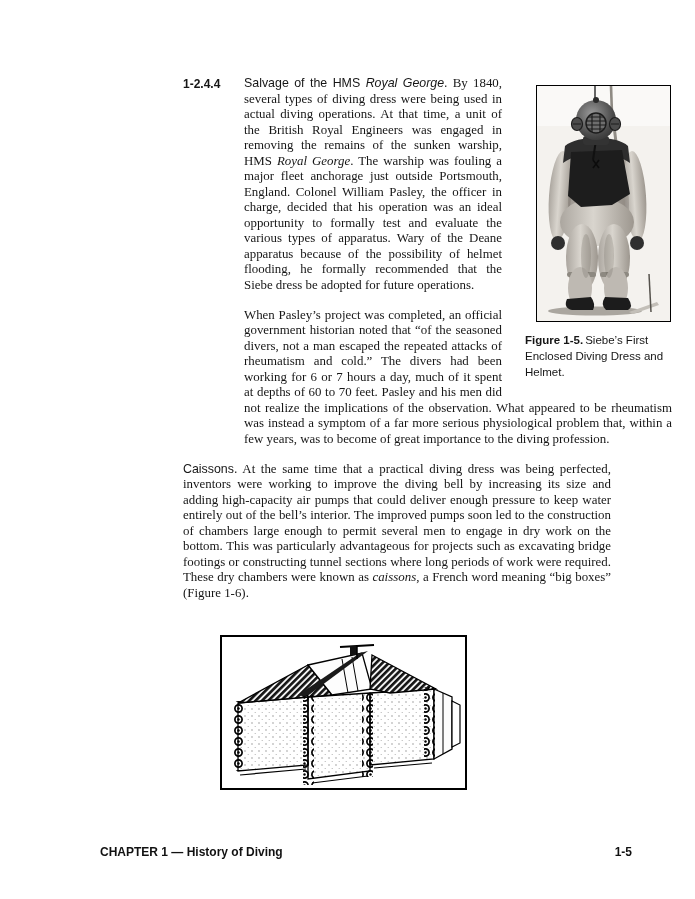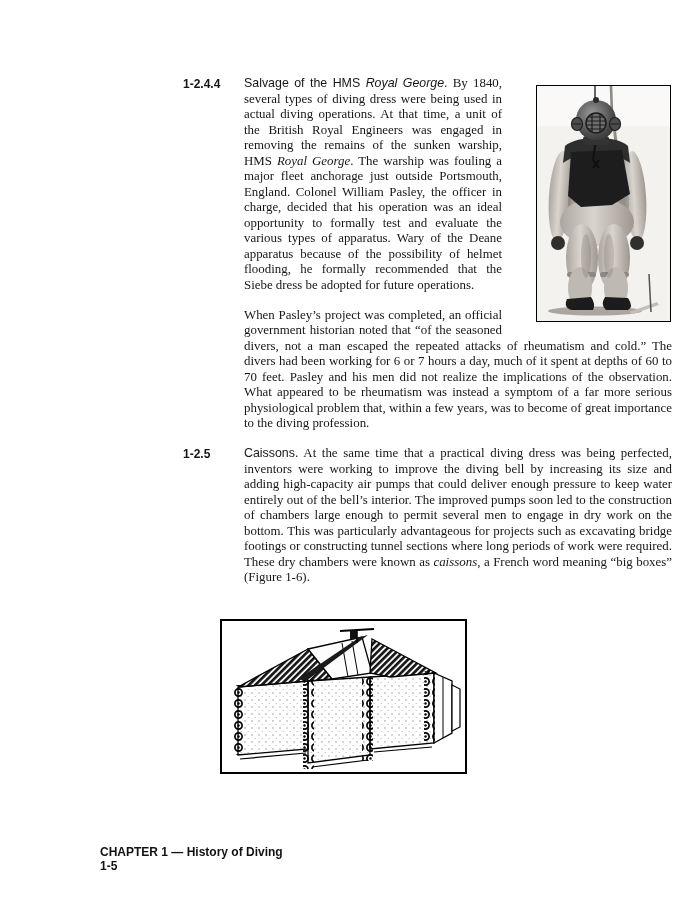--- a/index.html
+++ b/index.html
@@ -29,21 +29,21 @@
   }
   .fig-label { font-weight:700; padding-right:2px; }
   .fig5-caption { margin:11px 0 0 13px; }
   
   .fig6-row { display:flex; margin:19px 0 0 37px; }
   .fig6-box { flex:0 0 auto; width:243px; height:151px; border:2px solid #000; background:#fff; overflow:hidden; }
   .fig6-caption { width:166px; margin:21px 0 0 39px; }
   .footer {
     position:absolute; left:100px; top:845px; width:532px;
     display:flex; justify-content:space-between;
-    font:700 12px "Liberation Sans", sans-serif; color:#111;flex-direction:column;
+    font:700 12px "Liberation Sans", sans-serif; color:#111;
   }
 </style>
 </head>
 <body>
 
 <div class="page">
   <div class="content">
 
     <div class="section">
       <div class="sec-num">1-2.4.4</div>
@@ -117,30 +117,32 @@
                 <line x1="48" y1="43" x2="70" y2="43"></line>
                 <line x1="55" y1="27" x2="55" y2="47"></line>
                 <line x1="63" y1="27" x2="63" y2="47"></line>
               </g>
               <ellipse cx="40" cy="38" rx="5.5" ry="6.5" fill="#4c4c4c" stroke="#1d1d1d" stroke-width="1.2"></ellipse>
               <ellipse cx="78" cy="38" rx="5.5" ry="6.5" fill="#4c4c4c" stroke="#1d1d1d" stroke-width="1.2"></ellipse>
               <line x1="36" y1="38" x2="44" y2="38" stroke="#1d1d1d" stroke-width="1"></line>
               <line x1="74" y1="38" x2="82" y2="38" stroke="#1d1d1d" stroke-width="1"></line>
             </svg>
           </div>
+          <div class="fig-caption fig5-caption">
+            <span class="fig-label">Figure 1-5.</span><span>Siebe’s First Enclosed Diving Dress and Helmet.</span>
+          </div>
         </div>
 
         <p><span class="run-head"><span>Salvage of the HMS </span><span class="it">Royal George</span><span>.</span></span><span> By 1840, several types of diving dress were being used in actual diving operations. At that time, a unit of the British Royal Engineers was engaged in removing the remains of the sunken warship, HMS </span><i>Royal George</i><span>. The warship was fouling a major fleet anchorage just outside Portsmouth, England. Colonel William Pasley, the officer in charge, decided that his operation was an ideal opportunity to formally test and evaluate the various types of apparatus. Wary of the Deane apparatus because of the possibility of helmet flooding, he formally recommended that the Siebe dress be adopted for future operations.</span></p>
 
         <p>When Pasley’s project was completed, an official government historian noted that “of the seasoned divers, not a man escaped the repeated attacks of rheumatism and cold.” The divers had been working for 6 or 7 hours a day, much of it spent at depths of 60 to 70 feet. Pasley and his men did not realize the implications of the observation. What appeared to be rheumatism was instead a symptom of a far more serious physiological problem that, within a few years, was to become of great importance to the diving profession.</p>
       </div>
     </div>
 
     <div class="section">
-      <div class="sec-num">1-2.5</div>
       <div class="sec-body">
         <p><span class="run-head">Caissons.</span><span> At the same time that a practical diving dress was being perfected, inventors were working to improve the diving bell by increasing its size and adding high-capacity air pumps that could deliver enough pressure to keep water entirely out of the bell’s interior. The improved pumps soon led to the construction of chambers large enough to permit several men to engage in dry work on the bottom. This was particularly advantageous for projects such as excavating bridge footings or constructing tunnel sections where long periods of work were required. These dry chambers were known as </span><i>caissons</i><span>, a French word meaning “big boxes” (Figure 1-6).</span></p>
       </div>
     </div>
 
     <div class="fig6-row">
       <div class="fig6-box">
         <svg width="243" height="151" viewBox="0 0 243 151" xmlns="http://www.w3.org/2000/svg">
           <defs>
             <pattern id="dotsP" width="7" height="7" patternUnits="userSpaceOnUse">

